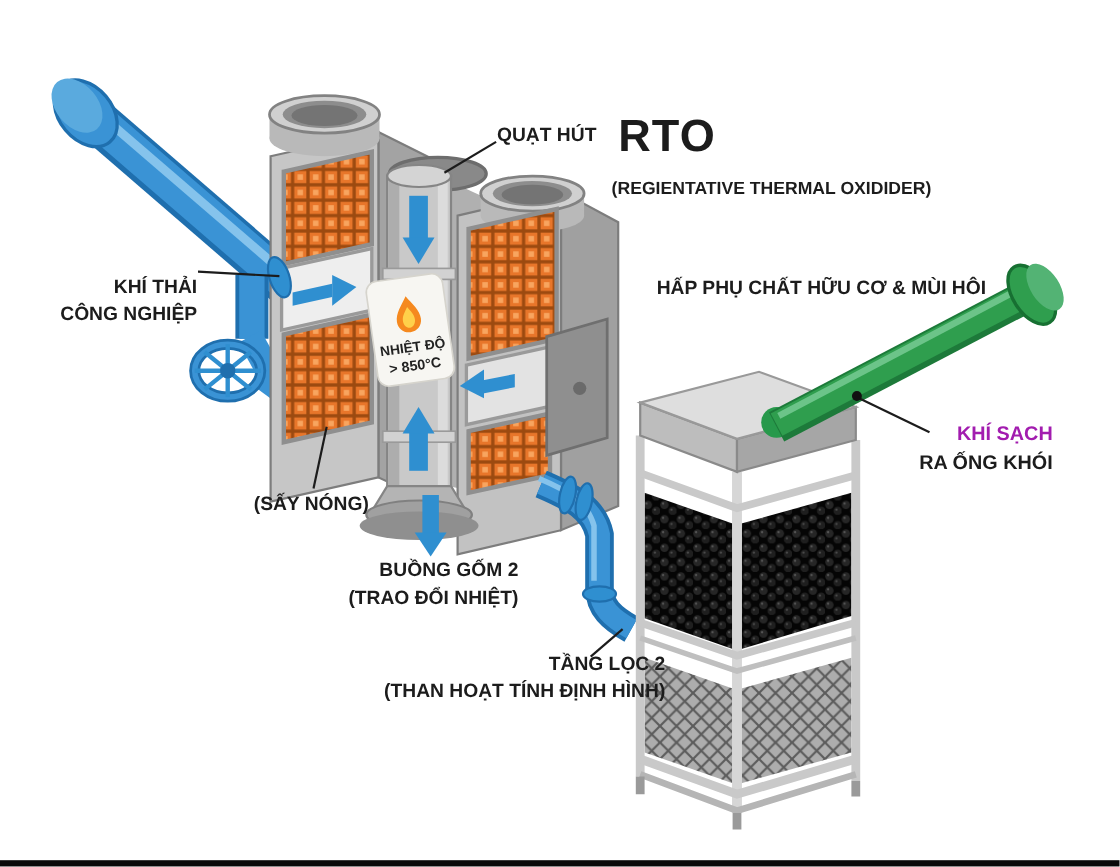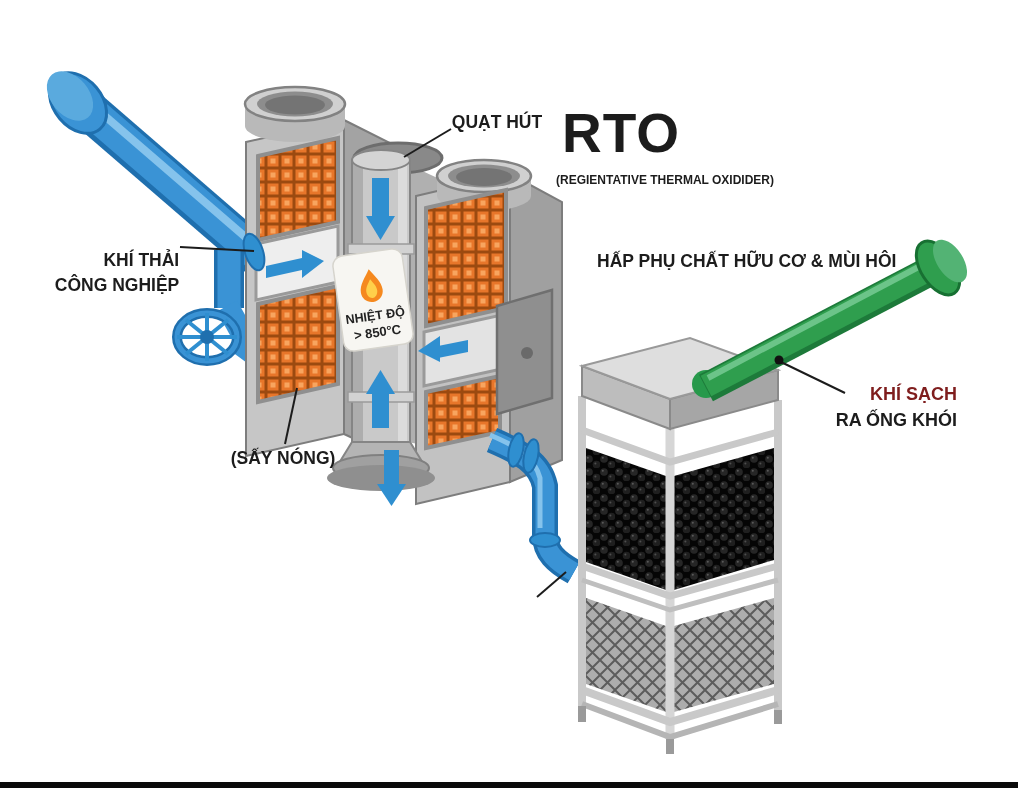--- a/index.html
+++ b/index.html
@@ -2,24 +2,24 @@
 <html><head>
 <meta charset="utf-8">
 <title>RTO Diagram</title>
 <style>
   html,body{margin:0;padding:0;background:#fff;}
   .stage{position:relative;width:1018px;height:788px;background:#ffffff;overflow:hidden;
          font-family:"Liberation Sans","DejaVu Sans",sans-serif;}
   .stage > svg{position:absolute;left:0;top:0;}
   .lbl{position:absolute;font-weight:bold;color:#1c1c1c;text-align:right;line-height:1.45;white-space:nowrap;}
   .center{transform:translateX(-50%);}
-  .rto-title{font-size:55px;letter-spacing:1px;}
-  .rto-sub{font-size:12px;margin-top:12px;}
+  .rto-title{font-size:41px;letter-spacing:1px;}
+  .rto-sub{font-size:16px;}
   .lbl-md{font-size:17.5px;}
-  .green{color:#7f1d1d;}
+  .green{color:#a21caf;}
   .bottom-bar{position:absolute;left:0;bottom:0;width:100%;height:6px;background:#0a0a0a;}
   svg text{font-family:"Liberation Sans","DejaVu Sans",sans-serif;}
 </style>
 </head>
 <body>
 
 <div class="stage">
 
 <svg width="1018" height="788" viewBox="0 0 1018 788">
   <defs>
@@ -211,22 +211,28 @@
   <div>CÔNG NGHIỆP</div>
 </div>
 
 <div class="lbl lbl-md" style="left:597px;top:249px;">HẤP PHỤ CHẤT HỮU CƠ &amp; MÙI HÔI</div>
 
 <div class="lbl center lbl-md" style="left:283px;top:446px;">
   <div>(SẤY NÓNG)</div>
 </div>
 
 <div class="lbl center lbl-md" style="left:394px;top:506px;">
-</div>
-
+  <div>BUỒNG GỐM 2</div>
+  <div>(TRAO ĐỔI NHIỆT)</div>
+</div>
+
+<div class="lbl center lbl-md" style="left:477px;top:591px;">
+  <div>TẦNG LỌC 2</div>
+  <div>(THAN HOẠT TÍNH ĐỊNH HÌNH)</div>
+</div>
 
 <div class="lbl" style="right:61px;top:381px;text-align:right;font-size:18px;">
   <div class="green">KHÍ SẠCH</div>
   <div>RA ỐNG KHÓI</div>
 </div>
 
 <div class="bottom-bar"></div>
 
 </div>
 

